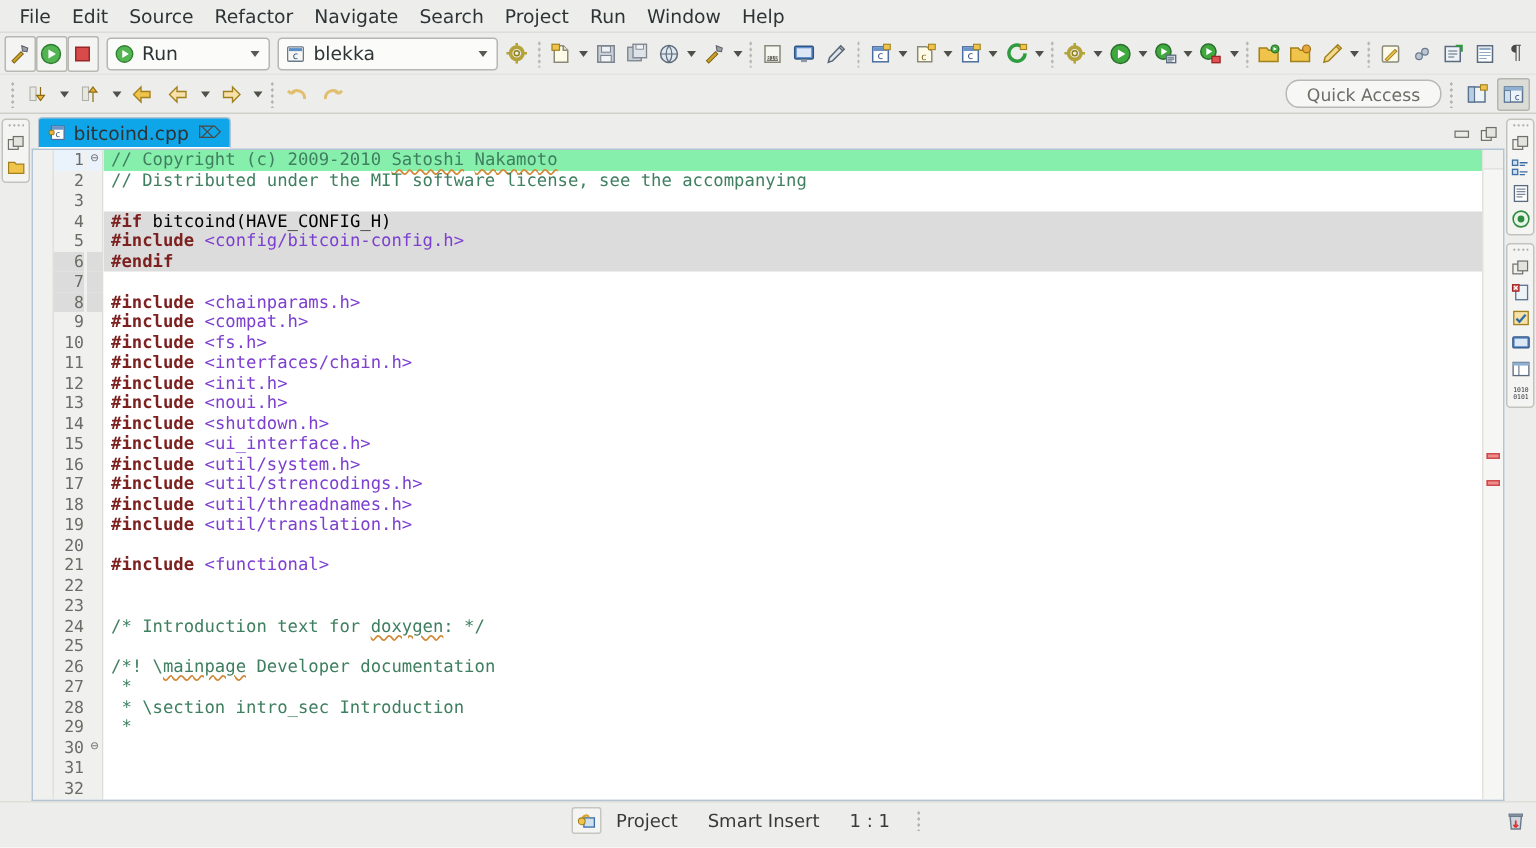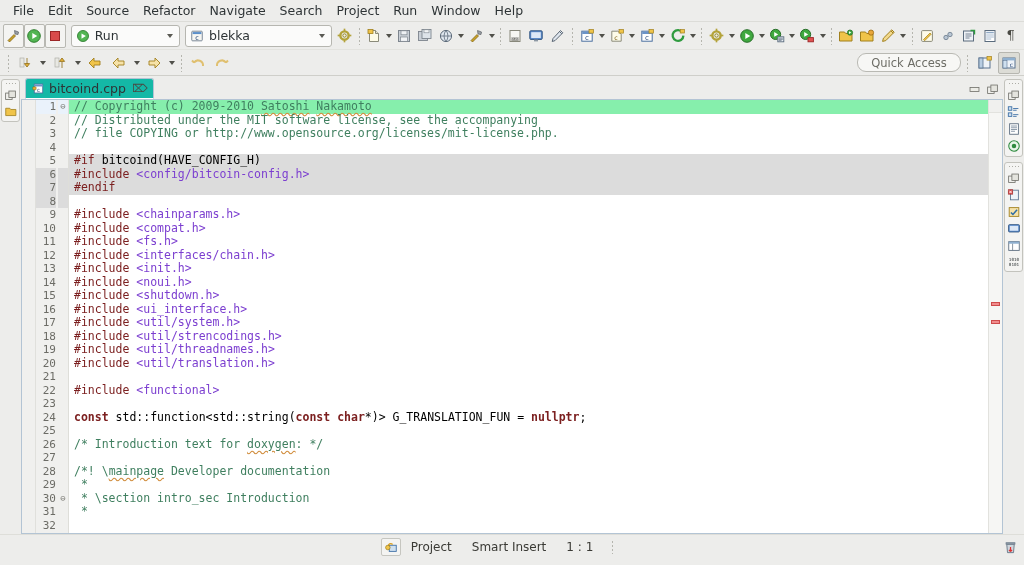--- a/index.html
+++ b/index.html
@@ -136,21 +136,21 @@
     height: 22px;
     display: flex;
     align-items: flex-end;
     position: relative;
     border-bottom: 1px solid #b3c4d4;
   }
   .etab {
     height: 21px;
     display: flex; align-items: center; gap: 4px;
     padding: 0 6px 0 6px;
-    background: #14b8a6;
+    background: #0ea5e9;
     border: 1px solid #b3c4d4;
     border-bottom: 1px solid #ffffff;
     border-radius: 3px 3px 0 0;
     font-size: 12.5px;
     margin-left: 4px;
   }
   .etab .tabclose { font-size: 11px; color:#4a4a44; margin-left:2px; }
   #tabrow .tabfill { flex:1; height:0; }
   #tabbtns { display:flex; align-items:center; gap:2px; padding-bottom:2px; padding-right:3px;}
   .tabbtn { width:16px; height:16px; display:flex; align-items:center; justify-content:center; }
@@ -202,21 +202,21 @@
   .ln { height: 13.5px; line-height: 13.5px; white-space: pre; }
   #line-gutter .ln, #fold-gutter .ln { height:13.5px; line-height:13.5px; }
   .hl-current { background: #eaf2fb; }
   .hl-block { background: #dcdcdc; }
   #code-area .row { height:13.5px; line-height:13.5px; white-space:pre; }
   #code-area .row.hl-current { background:#86efac; margin-left:-5px; padding-left:5px; }
   #code-area .row.hl-block { background:#dcdcdc; margin-left:-5px; padding-left:5px; }
 
   
   .c-comment { color: #3f7f5f; }
-  .c-pp      { color: #7c2020; font-weight: normal; }
+  .c-pp      { color: #7c2020; font-weight: bold; }
   .c-inc     { color: #7c3fd0; }
   .c-kw      { color: #7c2020; font-weight: bold; }
   .c-plain   { color: #000000; }
   .c-spell   { text-decoration: underline; text-decoration-style: wavy;
                text-decoration-color: #d08b3a; text-underline-offset: 2px; }
 
   
   #overview {
     width: 14px;
     background: #f6f6f4;
@@ -715,42 +715,40 @@
           <div class="ln" style="text-align: center;"></div>
           <div class="ln" style="text-align: center;"></div>
           <div class="ln" style="text-align: center;">⊖</div>
           <div class="ln" style="text-align: center;"></div>
           <div class="ln" style="text-align: center;"></div>
           <div class="ln" style="text-align: center;"></div>
         </div>
       <div id="code-area">
           <div class="row hl-current"><span class="c-comment">// Copyright (c) 2009-2010 </span><span class="c-comment c-spell">Satoshi</span><span class="c-comment"> </span><span class="c-comment c-spell">Nakamoto</span></div>
           <div class="row"><span class="c-comment">// Distributed under the MIT software license, see the accompanying</span></div>
-          <div class="row"><span class="c-comment">// file COPYING or http://www.opensource.org/licenses/mit-license.php.</span></div>
           <div class="row">&nbsp;</div>
           <div class="row hl-block"><span class="c-pp">#if</span><span class="c-plain"> bitcoind(HAVE_CONFIG_H)</span></div>
           <div class="row hl-block"><span class="c-pp">#include</span><span class="c-plain"> </span><span class="c-inc">&lt;config/bitcoin-config.h&gt;</span></div>
           <div class="row hl-block"><span class="c-pp">#endif</span></div>
           <div class="row">&nbsp;</div>
           <div class="row"><span class="c-pp">#include</span><span class="c-plain"> </span><span class="c-inc">&lt;chainparams.h&gt;</span></div>
           <div class="row"><span class="c-pp">#include</span><span class="c-plain"> </span><span class="c-inc">&lt;compat.h&gt;</span></div>
           <div class="row"><span class="c-pp">#include</span><span class="c-plain"> </span><span class="c-inc">&lt;fs.h&gt;</span></div>
           <div class="row"><span class="c-pp">#include</span><span class="c-plain"> </span><span class="c-inc">&lt;interfaces/chain.h&gt;</span></div>
           <div class="row"><span class="c-pp">#include</span><span class="c-plain"> </span><span class="c-inc">&lt;init.h&gt;</span></div>
           <div class="row"><span class="c-pp">#include</span><span class="c-plain"> </span><span class="c-inc">&lt;noui.h&gt;</span></div>
           <div class="row"><span class="c-pp">#include</span><span class="c-plain"> </span><span class="c-inc">&lt;shutdown.h&gt;</span></div>
           <div class="row"><span class="c-pp">#include</span><span class="c-plain"> </span><span class="c-inc">&lt;ui_interface.h&gt;</span></div>
           <div class="row"><span class="c-pp">#include</span><span class="c-plain"> </span><span class="c-inc">&lt;util/system.h&gt;</span></div>
           <div class="row"><span class="c-pp">#include</span><span class="c-plain"> </span><span class="c-inc">&lt;util/strencodings.h&gt;</span></div>
           <div class="row"><span class="c-pp">#include</span><span class="c-plain"> </span><span class="c-inc">&lt;util/threadnames.h&gt;</span></div>
           <div class="row"><span class="c-pp">#include</span><span class="c-plain"> </span><span class="c-inc">&lt;util/translation.h&gt;</span></div>
           <div class="row">&nbsp;</div>
           <div class="row"><span class="c-pp">#include</span><span class="c-plain"> </span><span class="c-inc">&lt;functional&gt;</span></div>
           <div class="row">&nbsp;</div>
-          <div class="row"><span class="c-kw">const</span><span class="c-plain"> std::function&lt;std::string(</span><span class="c-kw">const</span><span class="c-plain"> </span><span class="c-kw">char</span><span class="c-plain">*)&gt; G_TRANSLATION_FUN = </span><span class="c-kw">nullptr</span><span class="c-plain">;</span></div>
           <div class="row">&nbsp;</div>
           <div class="row"><span class="c-comment">/* Introduction text for </span><span class="c-comment c-spell">doxygen</span><span class="c-comment">: */</span></div>
           <div class="row">&nbsp;</div>
           <div class="row"><span class="c-comment">/*! \</span><span class="c-comment c-spell">mainpage</span><span class="c-comment"> Developer documentation</span></div>
           <div class="row"><span class="c-comment"> *</span></div>
           <div class="row"><span class="c-comment"> * \section intro_sec Introduction</span></div>
           <div class="row"><span class="c-comment"> *</span></div>
         </div>
       <div id="overview">
         <div id="ov-top"></div>

